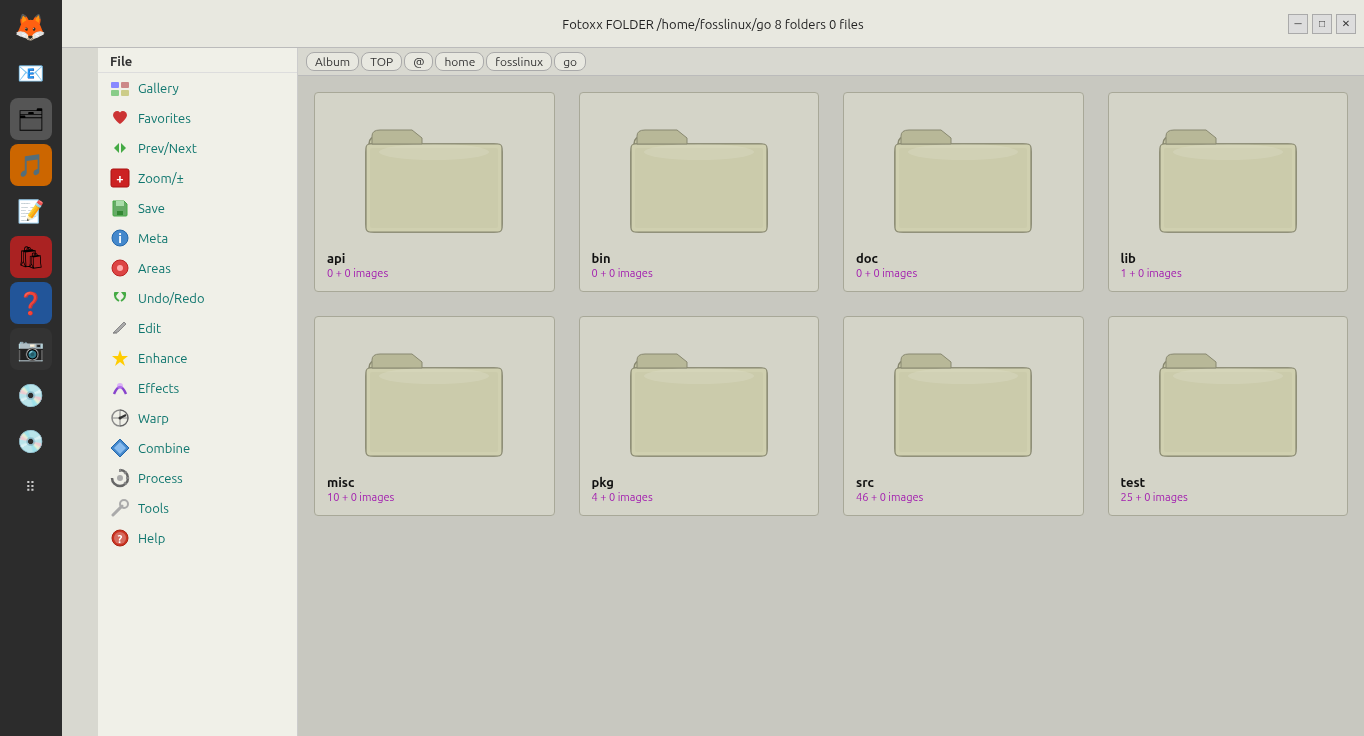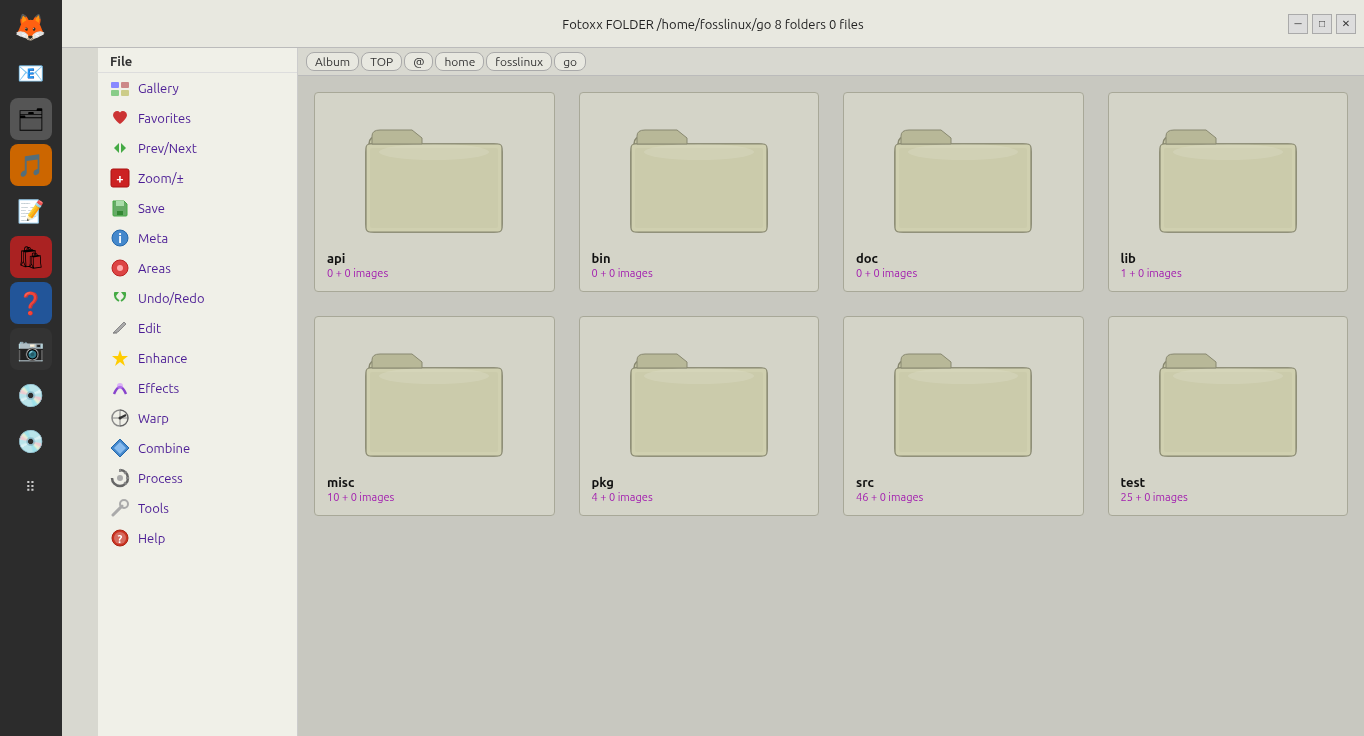--- a/index.html
+++ b/index.html
@@ -105,21 +105,21 @@
       padding: 6px 12px 4px 12px;
       border-bottom: 1px solid #ddd;
     }
     .sidebar-item {
       display: flex;
       align-items: center;
       gap: 8px;
       padding: 5px 12px;
       cursor: pointer;
       font-size: 13px;
-      color: #4c1d95;
+      color: #0f766e;
     }
     .sidebar-item-icon {
       width: 20px;
       height: 20px;
       display: flex;
       align-items: center;
       justify-content: center;
       font-size: 16px;
       flex-shrink: 0;
     }

